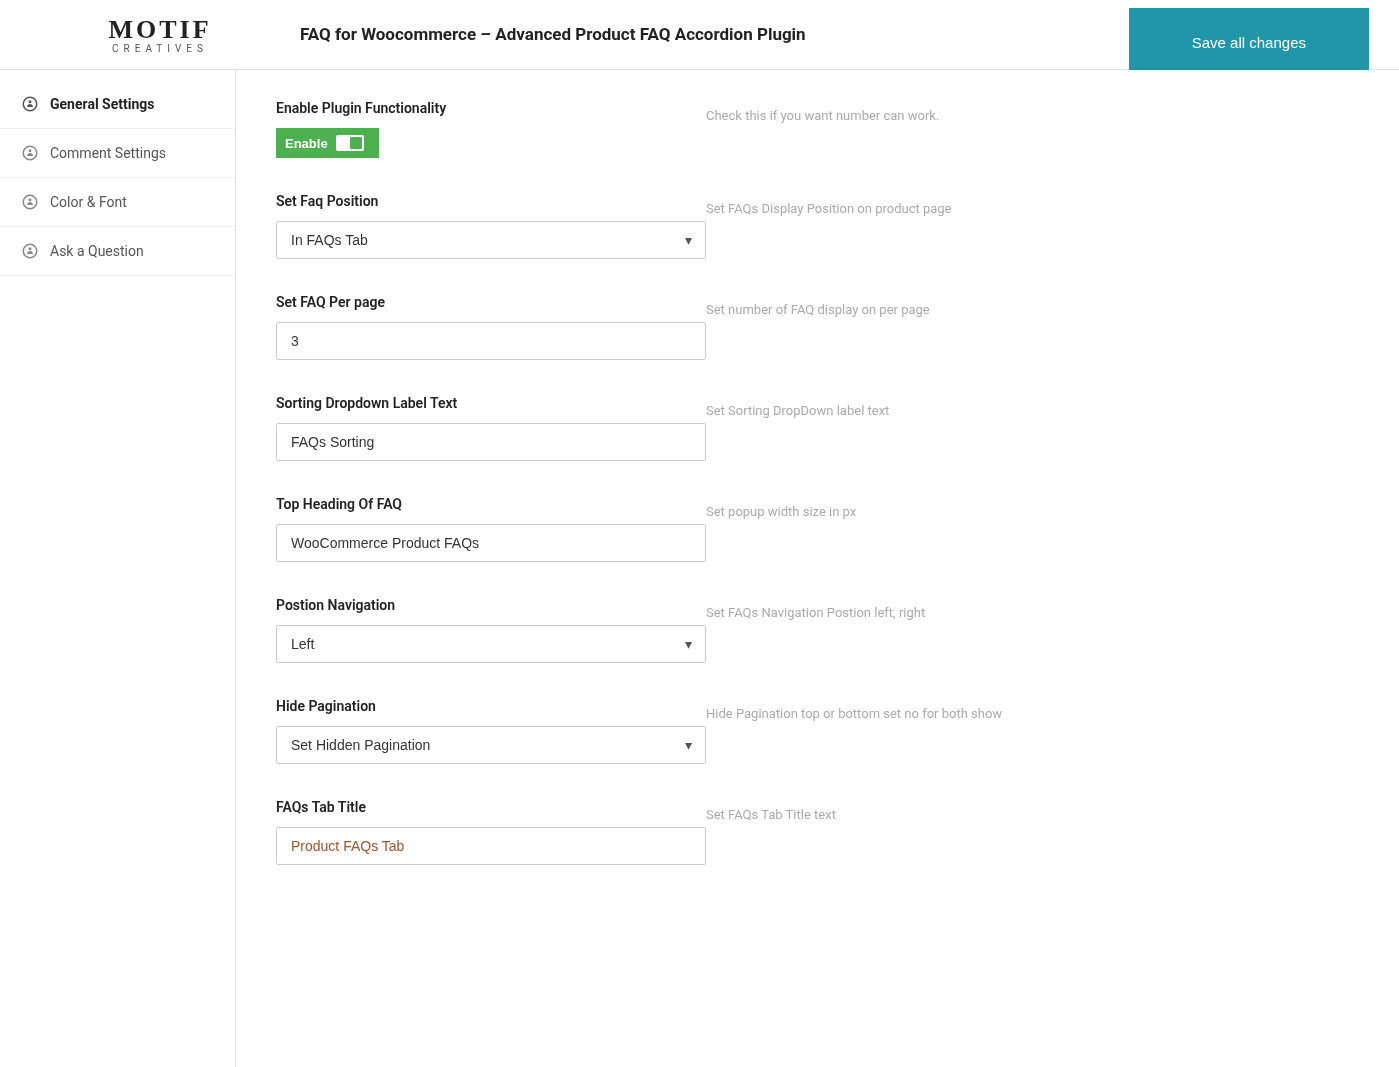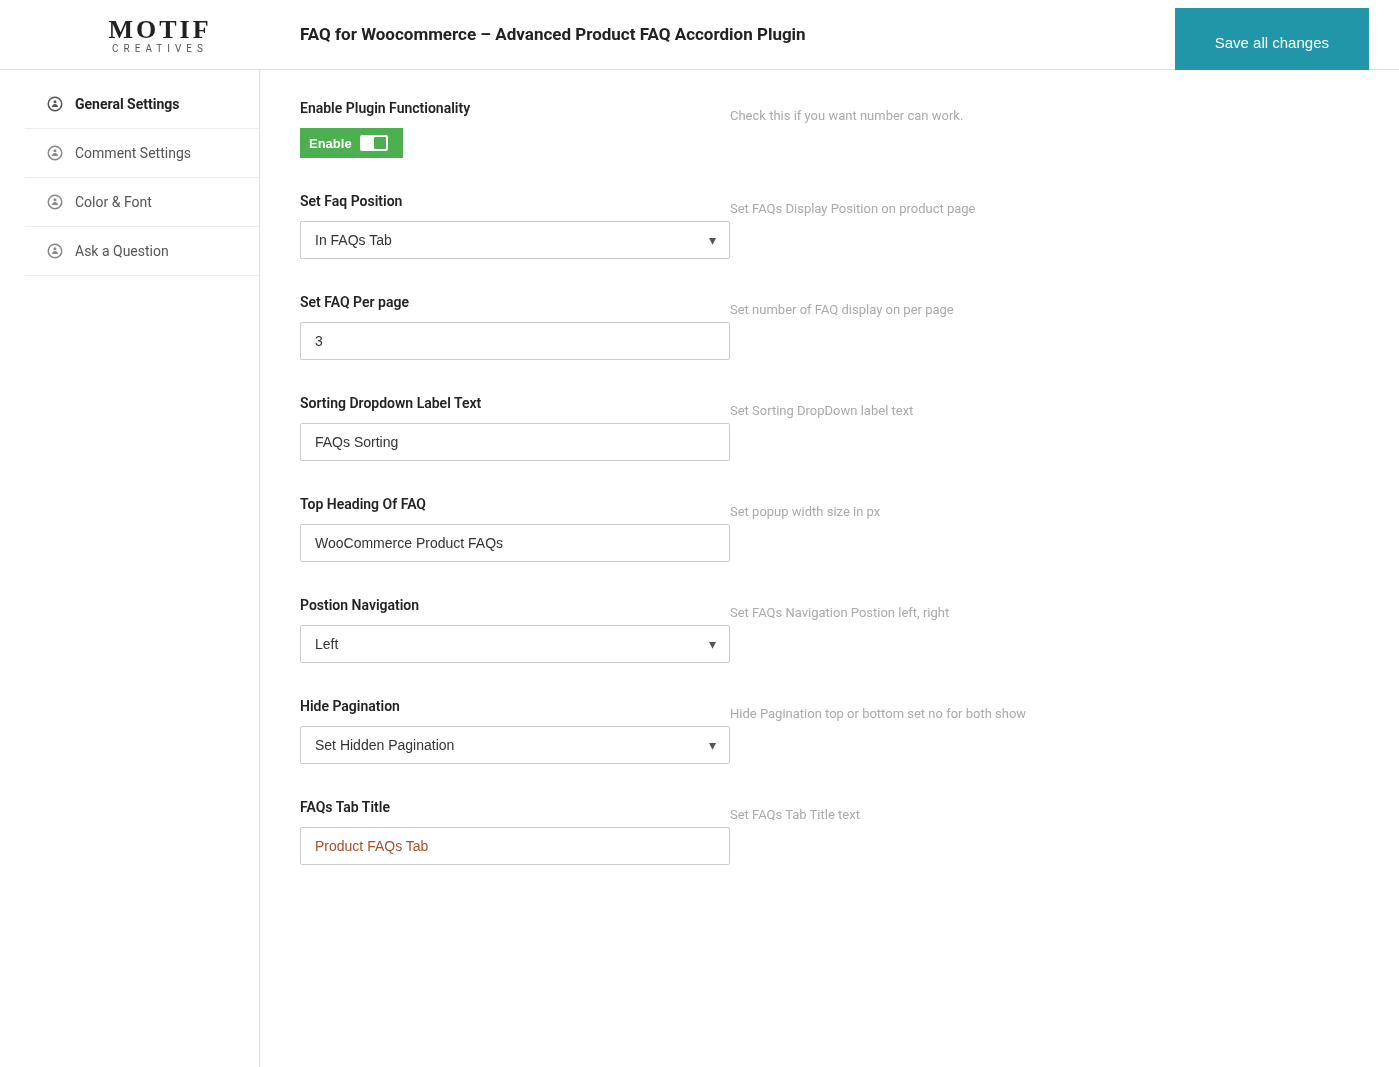--- a/index.html
+++ b/index.html
@@ -8,27 +8,27 @@
     
     .app-wrapper { display: flex; flex-direction: column; height: 1067px; width: 1399px; overflow: hidden; justify-content: space-between; }
 
     
     .header { display: flex; align-items: center; padding: 0 30px; height: 70px; border-bottom: 1px solid #e0e0e0; background: #fff; }
     .logo-area { width: 260px; flex-shrink: 0; }
     .logo { display: flex; flex-direction: column; align-items: center; justify-content: center; }
     .logo-text-motif { font-size: 26px; font-weight: 800; letter-spacing: 3px; color: #222; font-family: Georgia, serif; }
     .logo-text-creatives { font-size: 10px; letter-spacing: 5px; color: #555; margin-top: -2px; }
     .header-title { flex: 1; font-size: 17px; font-weight: 700; color: #222; padding-left: 10px; line-height: 1.4; }
-    .save-btn { background: #2196a8; color: #fff; border: none; padding: 0 40px; height: 70px; font-size: 15px; cursor: pointer; white-space: nowrap; margin-top: 16px; }
+    .save-btn { background: #2196a8; color: #fff; border: none; padding: 0 63px; height: 70px; font-size: 15px; cursor: pointer; white-space: nowrap; margin-top: 16px; }
 
     
     .body { display: flex; flex: 1; overflow: hidden; }
 
     
-    .sidebar { width: 260px; flex-shrink: 0; border-right: 1px solid #e0e0e0; background: #fff; padding-top: 10px; padding-left: 25px; }
+    .sidebar { width: 236px; flex-shrink: 0; border-right: 1px solid #e0e0e0; background: #fff; padding-top: 10px; }
     .sidebar-item { display: flex; align-items: center; gap: 10px; padding: 14px 20px; cursor: pointer; color: #555; font-size: 14px; border-bottom: 1px solid #eee; }
     .sidebar-item.active { font-weight: 700; color: #222; }
     .sidebar-icon { width: 20px; height: 20px; display: flex; align-items: center; justify-content: center; flex-shrink: 0; }
     .sidebar-icon svg { width: 18px; height: 18px; fill: #888; }
     .sidebar-item.active .sidebar-icon svg { fill: #555; }
 
     
     .main-content { flex: 1; overflow-y: auto; padding: 30px 40px; background: #fff; }
 
     

